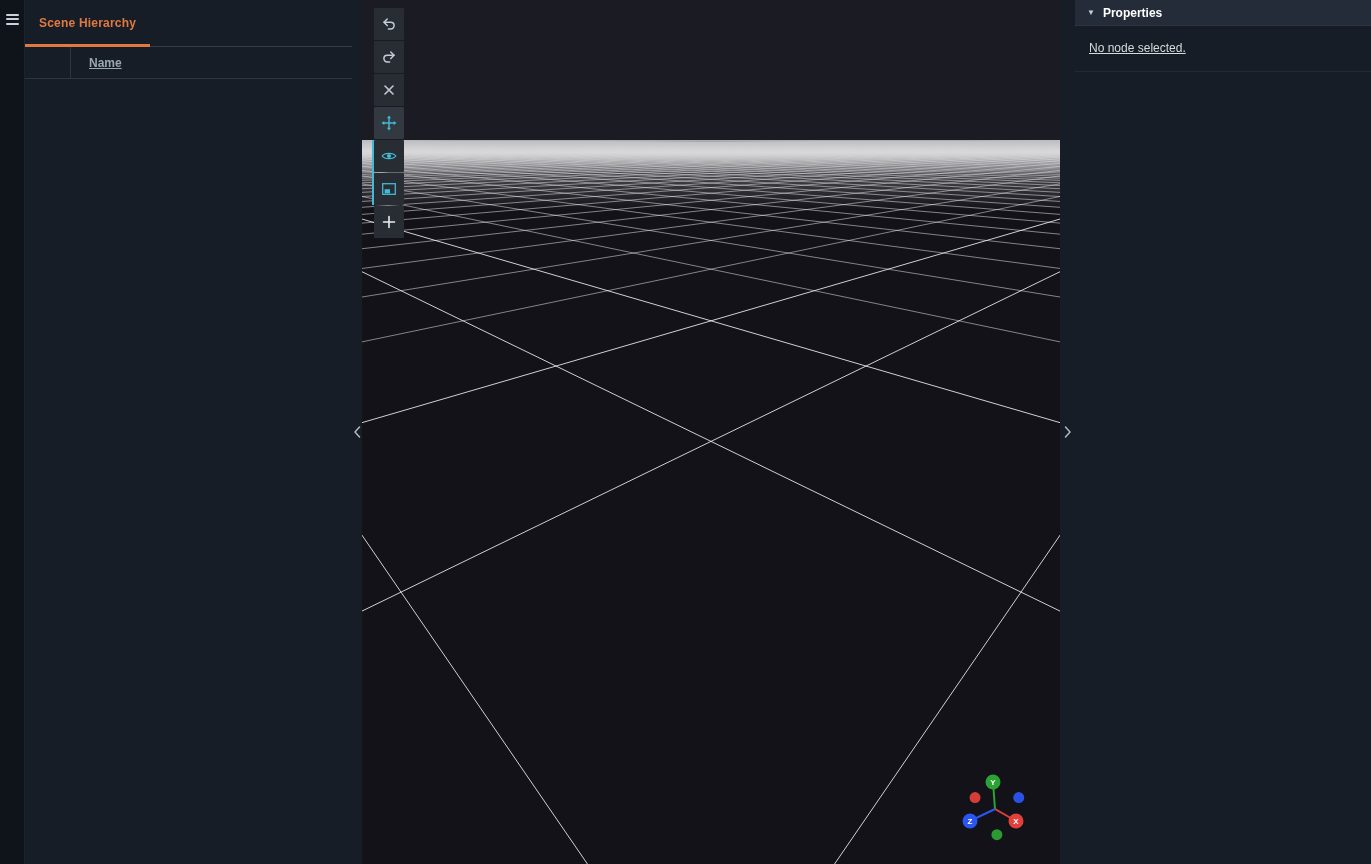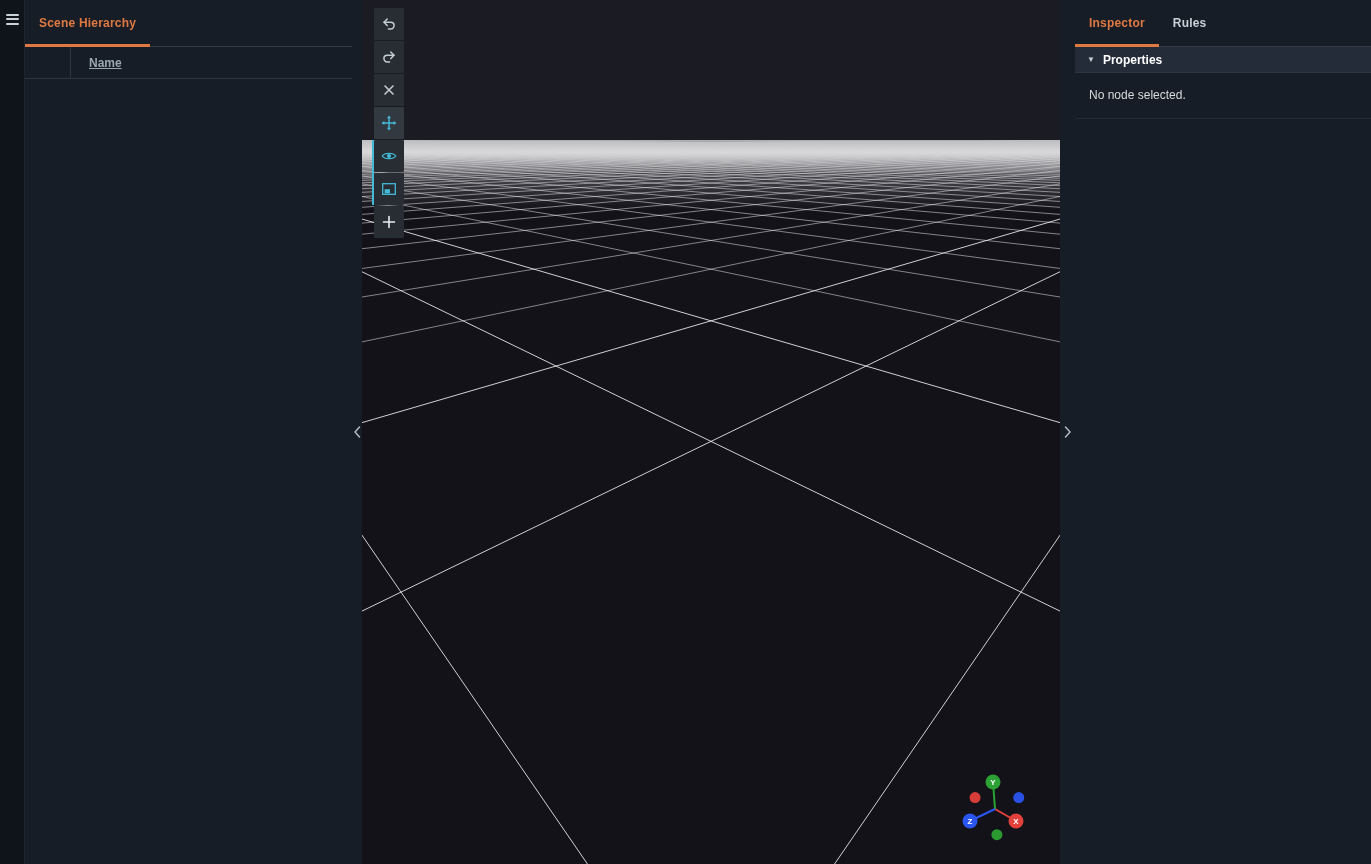--- a/index.html
+++ b/index.html
@@ -47,21 +47,21 @@
   .vgroup{display:flex;flex-direction:column;gap:1px;border-left:2px solid var(--teal);margin-left:-2px;}
   .vbtn svg{display:block;}
 
   #gizmo-svg{position:absolute;left:586px;top:764px;width:92px;height:92px;}
 
   
   .section-header{height:25px;background:#232c38;display:flex;align-items:center;padding:0 12px;
                   border-bottom:1px solid #2c3540;cursor:pointer;}
   .caret{font-size:8px;color:#c7d0d6;margin-right:8px;line-height:1;}
   .section-title{font-size:12px;font-weight:700;color:#ffffff;}
-  .empty-row{padding:15px 14px 16px;font-size:12px;color:#d5dbdb;border-bottom:1px solid #222b35;}
+  .empty-row{padding:15px 14px 16px;font-size:12px;color:#d5dbdb;border-bottom:1px solid #222b35;text-decoration:underline;}
 </style>
 </head>
 <body>
 
 <div id="app">
 
   <div id="rail">
     <button id="menu-btn">
       <span class="hbar"></span>
       <span class="hbar"></span>
@@ -528,28 +528,20 @@
       </svg>
   </div>
 
   <div class="gap right">
     <svg class="chev" width="9" height="16" viewBox="0 0 9 16">
       <polyline points="2.5,3 7,8 2.5,13"></polyline>
     </svg>
   </div>
 
   <div id="right-panel" class="panel">
-    <div class="tabbar">
-      <div class="tab active">
-        <span>Inspector</span>
-      </div>
-      <div class="tab">
-        <span>Rules</span>
-      </div>
-    </div>
     <div class="section-header">
       <span class="caret">▼</span>
       <span class="section-title">Properties</span>
     </div>
     <div class="empty-row">
       <span>No node selected.</span>
     </div>
   </div>
 
 </div>

